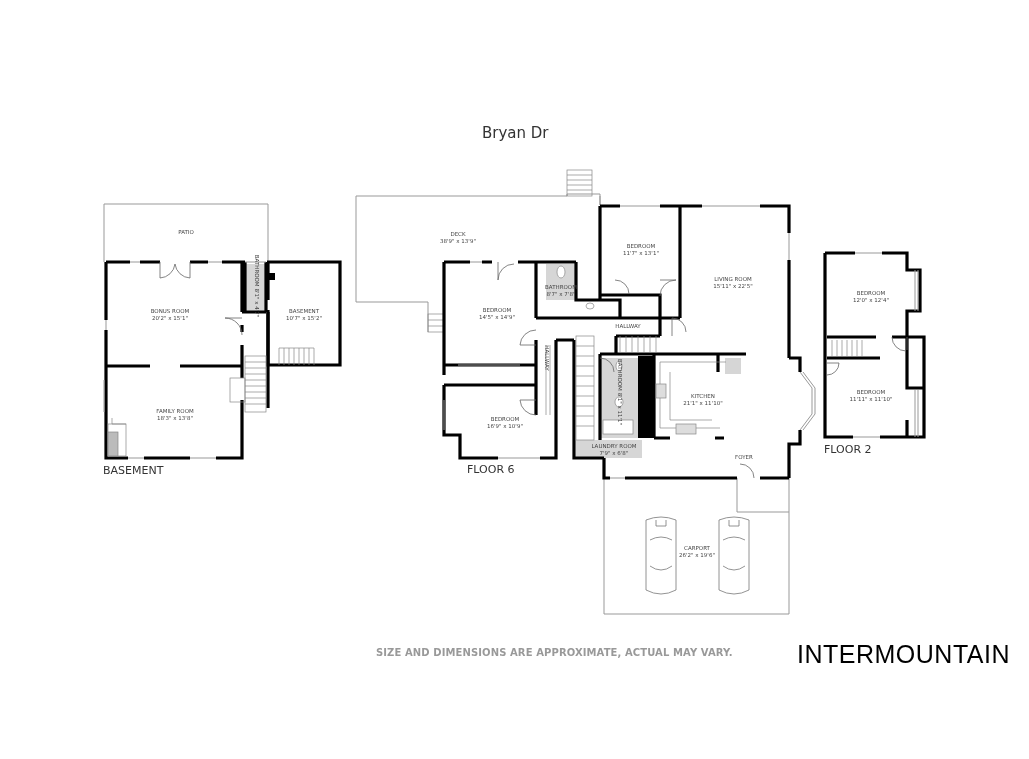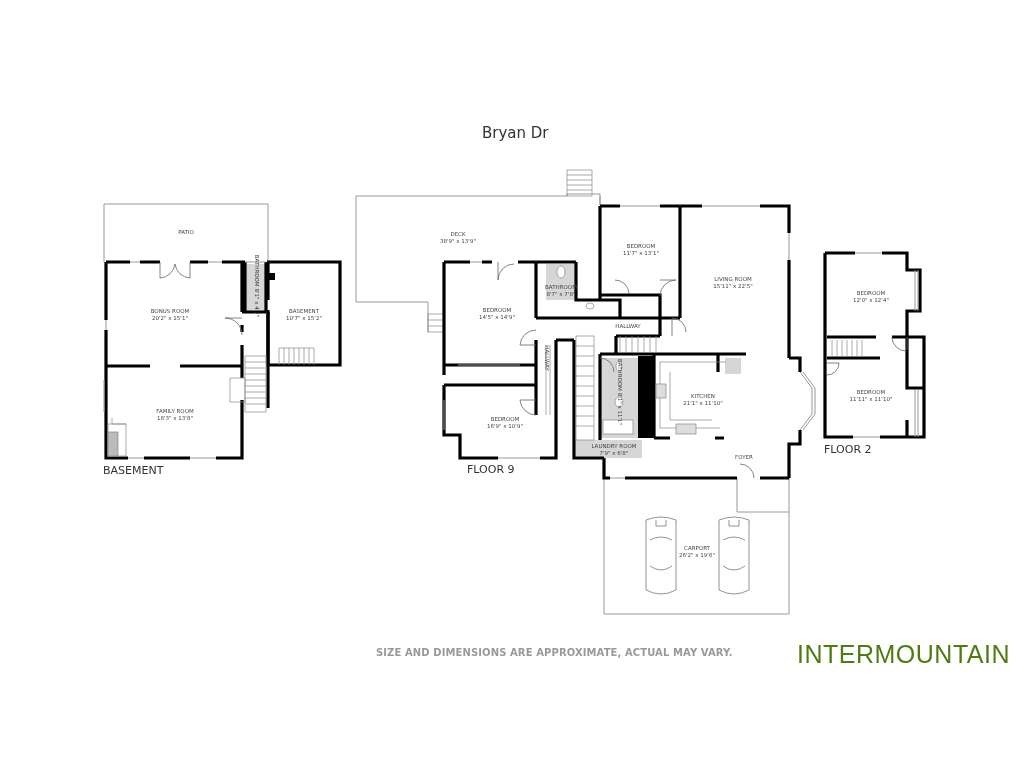--- a/index.html
+++ b/index.html
@@ -4,21 +4,21 @@
 <style>
   html, body { margin:0; padding:0; background:#ffffff; }
   body { width:1029px; height:759px; position:relative; overflow:hidden; font-family:"DejaVu Sans", sans-serif; }
   .title { position:absolute; left:0; top:124px; width:1029px; text-align:center; font-size:15px; color:#333; padding-left:0; }
   .title span { position:absolute; left:482px; top:0; }
   svg.plan { position:absolute; left:0; top:0; }
   .lbl { position:absolute; font-size:5.5px; color:#444; text-align:center; line-height:7px; white-space:nowrap; transform:translateX(-50%); }
   .lbl.vert { transform:translate(-50%,-50%) rotate(90deg); }
   .floorlbl { position:absolute; font-size:11px; color:#333; white-space:nowrap; }
   .disclaimer { position:absolute; left:376px; top:647px; font-size:10px; font-weight:bold; color:#999; letter-spacing:0.1px; }
-  .watermark { position:absolute; left:797px; top:640px; font-size:25px; color:#4d7c0f; letter-spacing:0.5px; font-family:"Liberation Sans", sans-serif;text-align:center; }
+  .watermark { position:absolute; left:797px; top:640px; font-size:25px; color:#000000; letter-spacing:0.5px; font-family:"Liberation Sans", sans-serif;text-align:center; }
 </style>
 </head>
 <body>
 
 <div class="title">
     <span>Bryan Dr</span>
   </div>
 
 <svg class="plan" width="1029" height="759" viewBox="0 0 1029 759">
 
@@ -231,21 +231,21 @@
   </div>
 <div class="lbl" style="left:614px;top:443px">
     <div>LAUNDRY ROOM</div>
     <div>7'9" x 6'8"</div>
   </div>
 <div class="lbl" style="left:744px;top:454px"><span>FOYER</span></div>
 <div class="lbl" style="left:697px;top:545px">
     <div>CARPORT</div>
     <div>26'2" x 19'6"</div>
   </div>
-<div class="floorlbl" style="left:467px;top:463px">FLOOR 9</div>
+<div class="floorlbl" style="left:467px;top:463px">FLOOR 6</div>
 
 <div class="lbl" style="left:871px;top:290px">
     <div>BEDROOM</div>
     <div>12'0" x 12'4"</div>
   </div>
 <div class="lbl" style="left:871px;top:389px">
     <div>BEDROOM</div>
     <div>11'11" x 11'10"</div>
   </div>
 <div class="floorlbl" style="left:824px;top:443px">FLOOR 2</div>

